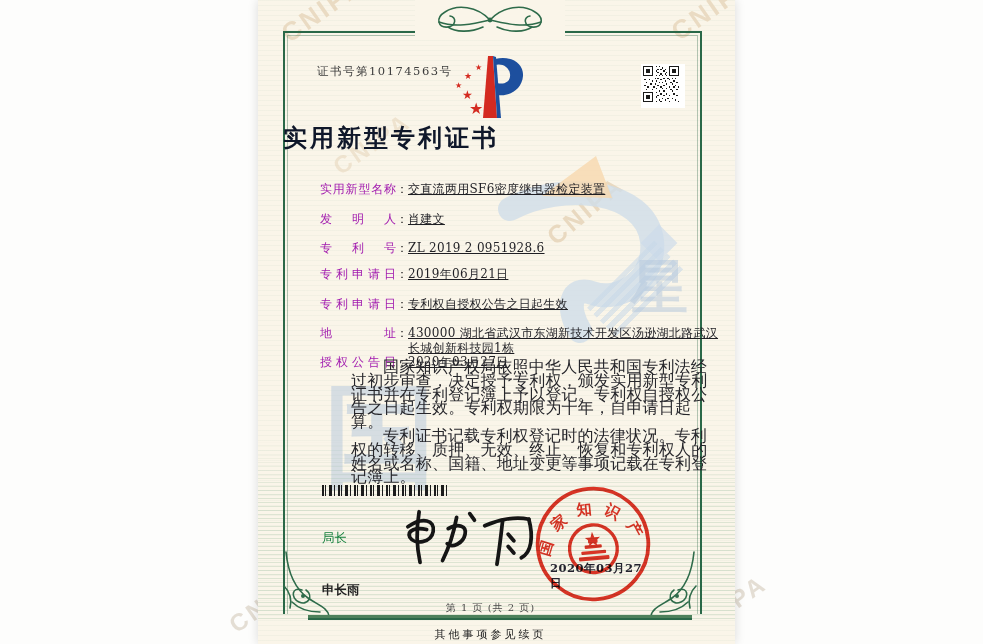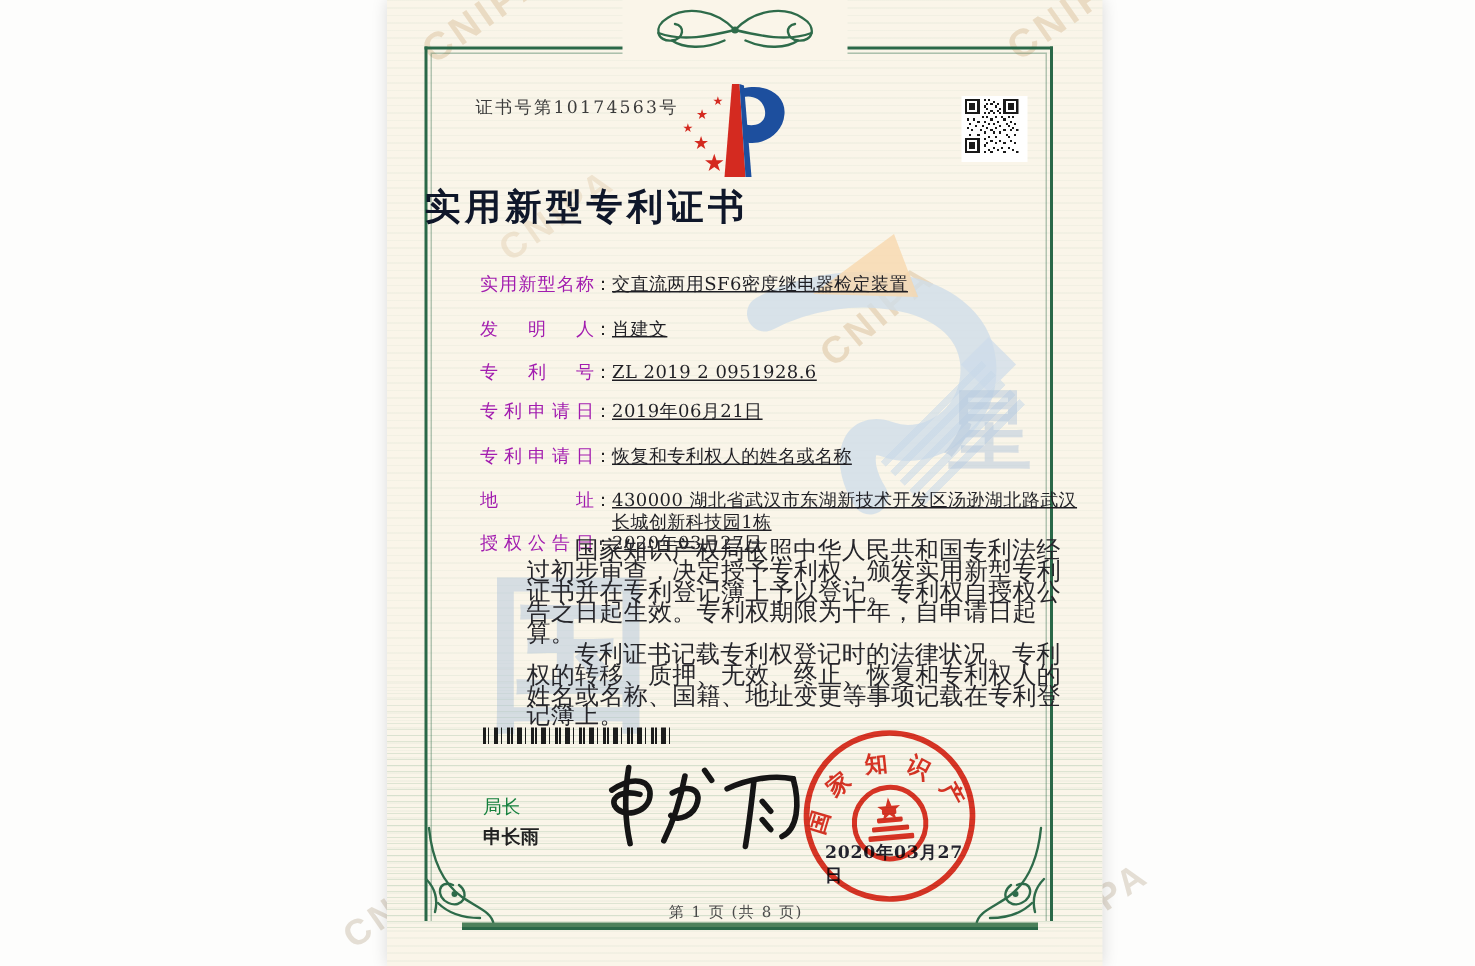--- a/index.html
+++ b/index.html
@@ -72,21 +72,21 @@
   .barcode{
     position:absolute;left:64px;top:485px;width:125px;height:11px;
     background:repeating-linear-gradient(90deg,
       #1c1c1c 0 2px, transparent 2px 3px,
       #1c1c1c 3px 4px, transparent 4px 7px,
       #1c1c1c 7px 10px, transparent 10px 12px,
       #1c1c1c 12px 13px, transparent 13px 16px);
   }
   .director-label{position:absolute;left:64px;top:530px;font-size:12.5px;font-weight:normal;color:#15803d;
                   font-family:"Liberation Sans",sans-serif;}
-  .director-name{position:absolute;left:64px;top:550px;font-size:12.5px;font-weight:bold;color:#222;
+  .director-name{position:absolute;left:64px;top:582px;font-size:12.5px;font-weight:bold;color:#222;
                   font-family:"Liberation Sans",sans-serif;}
   .signature{position:absolute;left:133px;top:500px;width:150px;height:76px;}
   .seal-date{position:absolute;left:292px;top:561px;width:100px;font-size:11.5px;font-weight:bold;
              color:#23232e;letter-spacing:.5px;}
   .seal{position:absolute;left:273px;top:482px;width:124px;height:124px;
         transform:rotate(-5deg);mix-blend-mode:multiply;opacity:.95;}
   .page-num{position:absolute;left:25px;width:415px;top:601px;text-align:center;
             font-size:10px;color:#4a4a4a;letter-spacing:1px;}
   .footer-note{position:absolute;left:25px;width:415px;top:627px;text-align:center;
                font-size:11px;color:#222;letter-spacing:3px;}
@@ -217,21 +217,21 @@
   <div class="row" style="top:211px">
     <span class="lab">发明人</span><span class="colon">：</span><span class="val">肖建文</span>
   </div>
   <div class="row" style="top:240px">
     <span class="lab">专利号</span><span class="colon">：</span><span class="val">ZL 2019 2 0951928.6</span>
   </div>
   <div class="row" style="top:266px">
     <span class="lab">专利申请日</span><span class="colon">：</span><span class="val">2019年06月21日</span>
   </div>
   <div class="row" style="top:296px">
-    <span class="lab">专利申请日</span><span class="colon">：</span><span class="val">恢复和专利权人的姓名或名称</span>
+    <span class="lab">专利申请日</span><span class="colon">：</span><span class="val">专利权自授权公告之日起生效</span>
   </div>
   <div class="row" style="top:325px">
     <span class="lab">地址</span><span class="colon">：</span><span class="val">430000 湖北省武汉市东湖新技术开发区汤逊湖北路武汉</span>
   </div>
   <div class="row" style="top:340px;left:150px">
     <span class="val">长城创新科技园1栋</span>
   </div>
   <div class="row" style="top:354px">
     <span class="lab">授权公告日</span><span class="colon">：</span><span class="val">2020年03月27日</span>
   </div>
@@ -274,15 +274,16 @@
     <g fill="#dd2b1c">
       <circle cx="65" cy="70" r="25" fill="none" stroke="#dd2b1c" stroke-width="3.5"></circle>
       <polygon points="65,52 67,58 73,58 68,62 70,68 65,64 60,68 62,62 57,58 63,58"></polygon>
       <rect x="56" y="66" width="18" height="3.5" rx="1"></rect>
       <rect x="52" y="72" width="26" height="3.5" rx="1"></rect>
       <rect x="49" y="78" width="32" height="4" rx="1"></rect>
       <rect x="60" y="60" width="10" height="4" rx="1"></rect>
     </g>
   </svg>
 
-  <div class="page-num">第 1 页 (共 8 页)</div>
+  <div class="page-num">第 1 页 (共 2 页)</div>
+  <div class="footer-note">其他事项参见续页</div>
 
 </div>
 
 </body></html>

